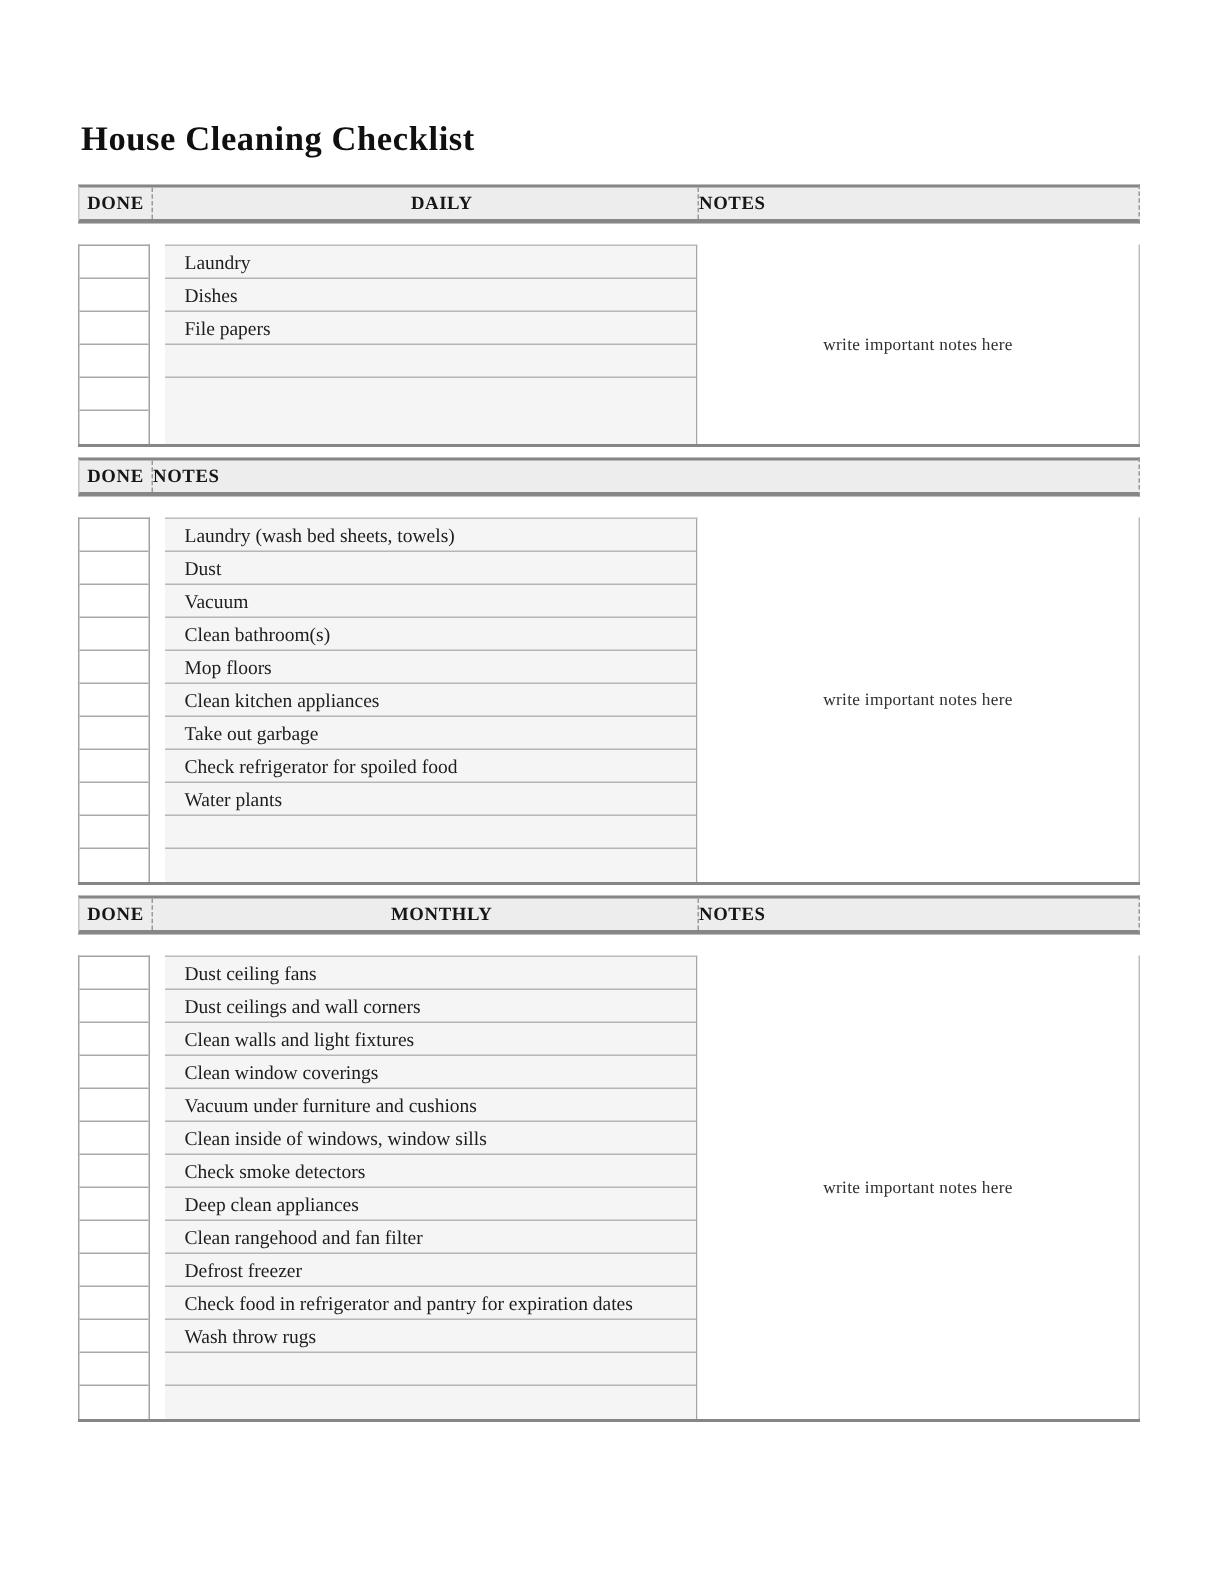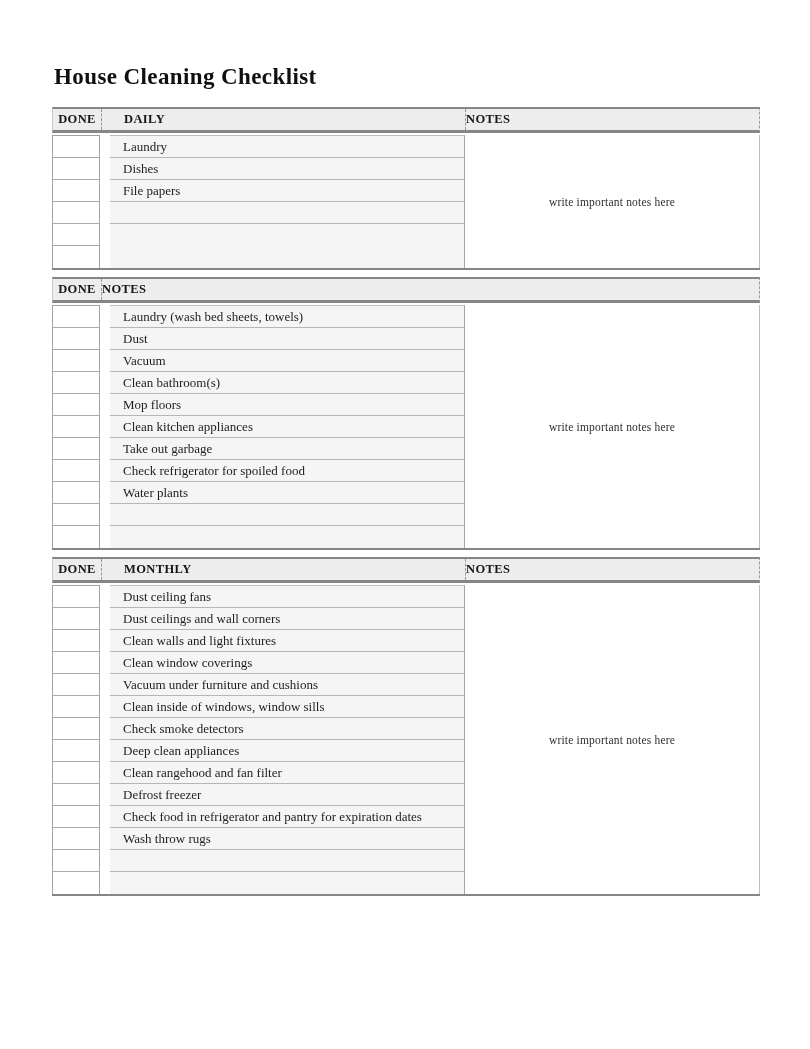--- a/index.html
+++ b/index.html
@@ -7,56 +7,57 @@
     position: relative;
     width: 810px;
     height: 1049px;
     background: #ffffff;
     box-sizing: border-box;
     padding: 64px 50px 0 52px;
     font-family: "Liberation Serif", "DejaVu Serif", serif;
     overflow: hidden;
   }
   .title {
-    margin: 0 0 17px 2px;
+    margin: 16px 0 17px 2px;
     font-size: 23px;
     font-weight: 700;
     letter-spacing: 0.4px;
     color: #101010;
   }
   .section { width: 708px; }
   .section + .section { margin-top: 7px; }
 
   .hdr {
     display: flex;
     align-items: stretch;
     height: 26px;
     box-sizing: border-box;
     background: var(--header-bg, #ededed);
     border-top: 2px solid var(--border-dark, #868686);
     border-bottom: 3px solid var(--border-dark, #868686);
     border-left: 1px solid #c6c6c6;
     border-right: 1px dashed #9a9a9a;
-    margin-bottom: 2px;
+    margin-bottom: 14px;
     font-weight: 700;
     font-size: 12.5px;
     letter-spacing: 0.4px;
     color: #161616;
   }
   .hdr-done {
     width: 48px;
     text-align: center;
     line-height: 21px;
   }
   .hdr-task {
     width: 364px;
     box-sizing: border-box;
     padding-left: 22px;
     border-left: 1px dashed #9a9a9a;
     line-height: 21px;
+    text-align: center;
   }
   .hdr-notes {
     flex: 1;
     box-sizing: border-box;
     padding-left: 0;
     border-left: 1px dashed #9a9a9a;
     line-height: 21px;
   }
 
   .body { display: flex; border-bottom: 2px solid var(--border-dark, #868686); }

